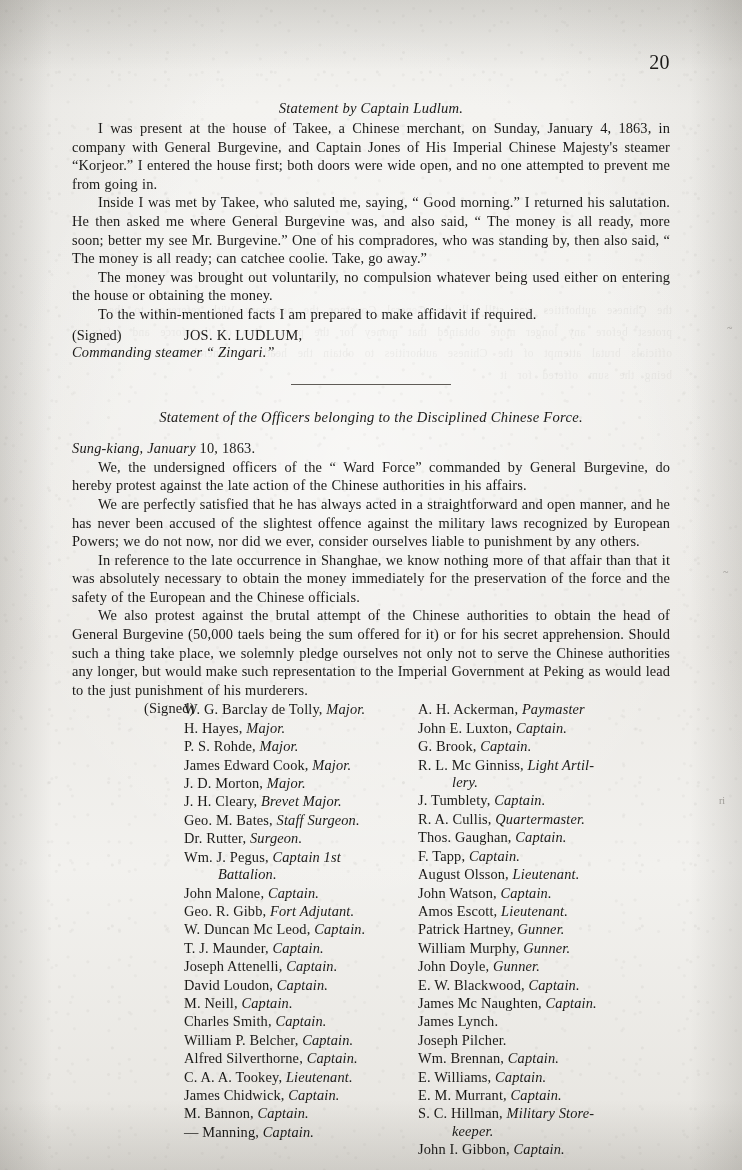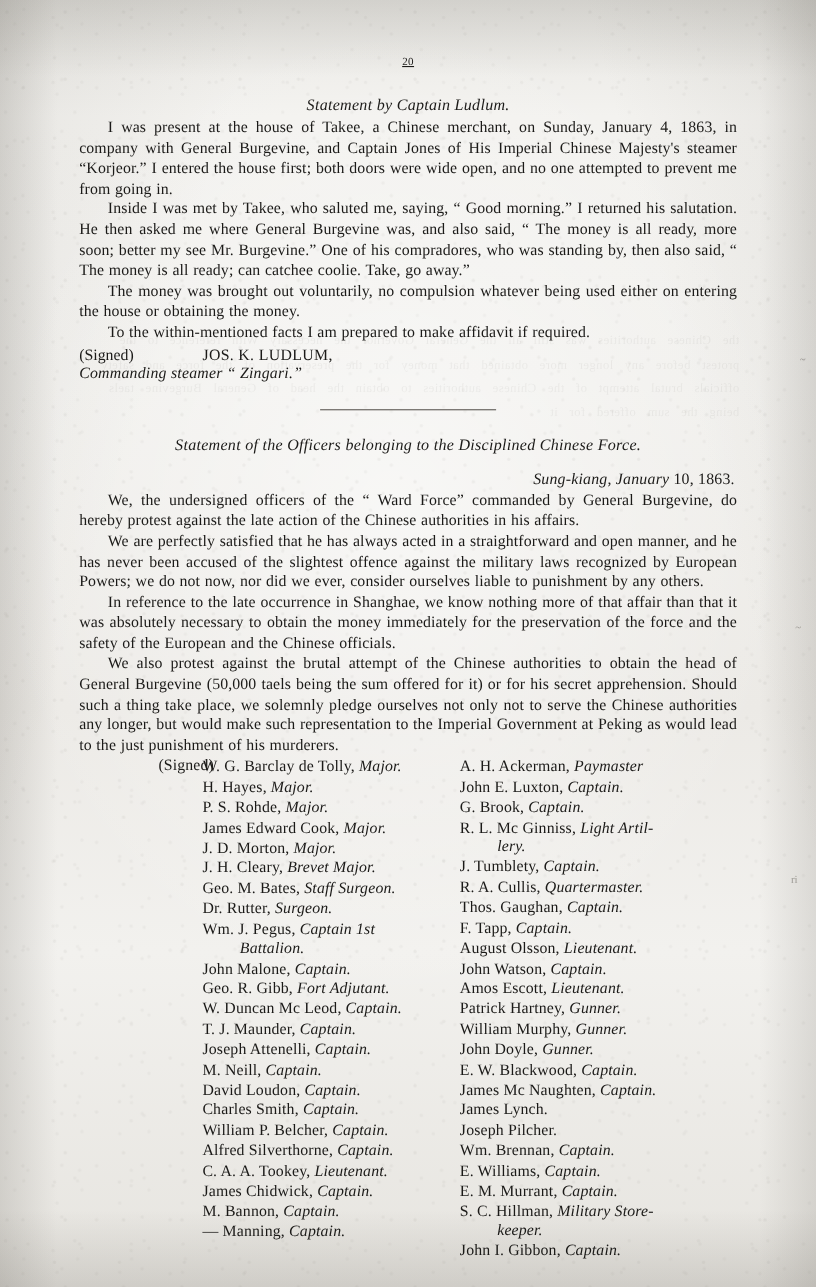--- a/index.html
+++ b/index.html
@@ -78,25 +78,24 @@
   
   #content {
     position: relative;
     z-index: 3;
     box-sizing: border-box;
     padding: 0 72px;
     padding-top: 51px;
   }
 
   .folio {
-    text-align: center;
-    font-size: 10px;
+    text-align: right;
+    font-size: 20px;
     letter-spacing: 0.4px;
     margin: 0 0 26px 0;
-    text-decoration: underline;
   }
 
   .sec-head {
     text-align: center;
     font-style: italic;
     font-size: 14.6px;
     letter-spacing: 0.25px;
     margin: 0 0 2px 0;
   }
   .sec-head.second { margin: 0 0 14px 0; }
@@ -105,21 +104,20 @@
     margin: 0;
     font-size: 14.4px;
     line-height: 18.6px;
     text-align: justify;
     text-indent: 26px;
     letter-spacing: 0.1px;
     word-spacing: 0.5px;
   }
 
   .dateline {
-    text-align: right;
     font-style: italic;
     font-size: 14.4px;
     margin: 0 2px 1px 0;
     letter-spacing: 0.2px;
   }
   .dateline .roman { font-style: normal; }
 
   .signblock {
     margin-top: 2px;
     font-size: 14.4px;
@@ -256,22 +254,22 @@
             <div class="officer"><span>J. D. Morton,</span><span class="rank"> Major.</span></div>
             <div class="officer"><span>J. H. Cleary,</span><span class="rank"> Brevet Major.</span></div>
             <div class="officer"><span>Geo. M. Bates,</span><span class="rank"> Staff Surgeon.</span></div>
             <div class="officer"><span>Dr. Rutter,</span><span class="rank"> Surgeon.</span></div>
             <div class="officer wrapped"><span>Wm. J. Pegus,</span><span class="rank"> Captain 1st</span><span class="cont">Battalion.</span></div>
             <div class="officer"><span>John Malone,</span><span class="rank"> Captain.</span></div>
             <div class="officer"><span>Geo. R. Gibb,</span><span class="rank"> Fort Adjutant.</span></div>
             <div class="officer"><span>W. Duncan Mc Leod,</span><span class="rank"> Captain.</span></div>
             <div class="officer"><span>T. J. Maunder,</span><span class="rank"> Captain.</span></div>
             <div class="officer"><span>Joseph Attenelli,</span><span class="rank"> Captain.</span></div>
+            <div class="officer"><span>David Loudon,</span><span class="rank"> Captain.</span></div>
             <div class="officer"><span>M. Neill,</span><span class="rank"> Captain.</span></div>
-            <div class="officer"><span>David Loudon,</span><span class="rank"> Captain.</span></div>
             <div class="officer"><span>Charles Smith,</span><span class="rank"> Captain.</span></div>
             <div class="officer"><span>William P. Belcher,</span><span class="rank"> Captain.</span></div>
             <div class="officer"><span>Alfred Silverthorne,</span><span class="rank"> Captain.</span></div>
             <div class="officer"><span>C. A. A. Tookey,</span><span class="rank"> Lieutenant.</span></div>
             <div class="officer"><span>James Chidwick,</span><span class="rank"> Captain.</span></div>
             <div class="officer"><span>M. Bannon,</span><span class="rank"> Captain.</span></div>
             <div class="officer"><span>— Manning,</span><span class="rank"> Captain.</span></div>
           </div>
         <div class="roster-col right">
             <div class="officer"><span>A. H. Ackerman,</span><span class="rank"> Paymaster</span></div>

